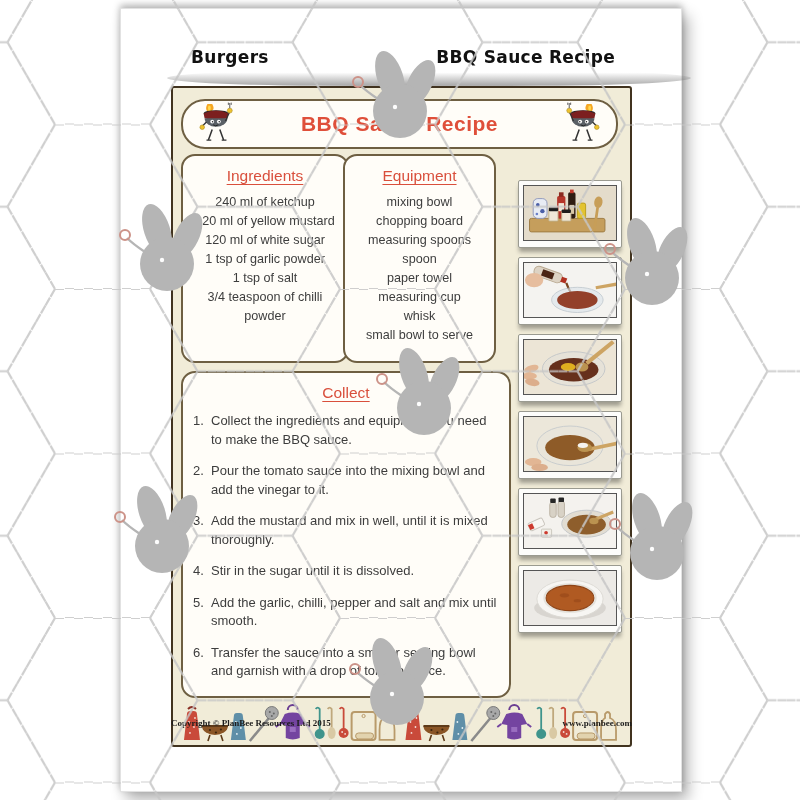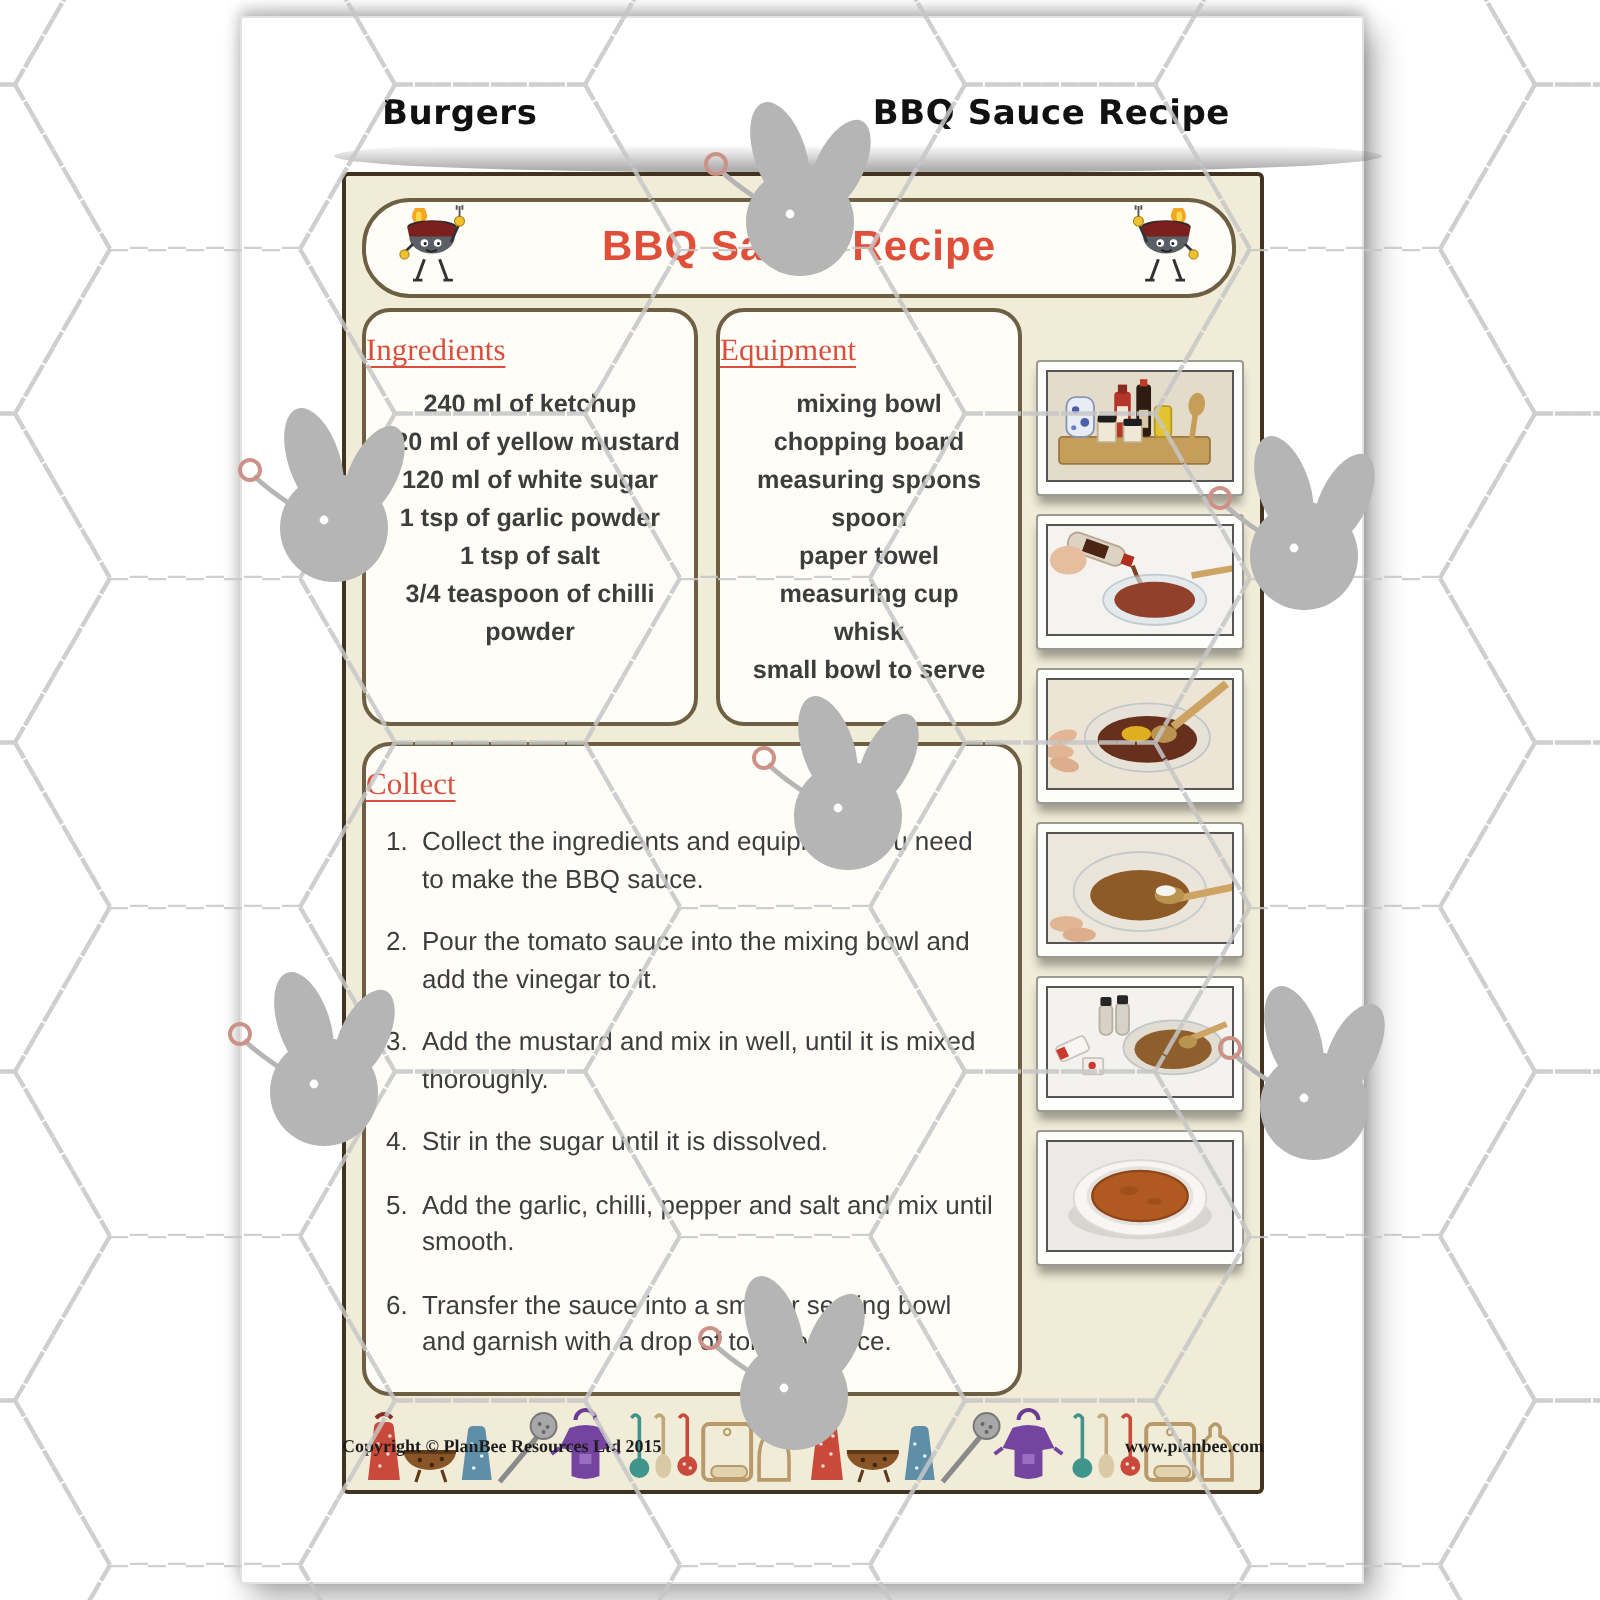--- a/index.html
+++ b/index.html
@@ -18,26 +18,26 @@
         background:linear-gradient(to bottom,rgba(120,120,120,0) 15%,rgba(110,110,110,.55) 90%);}
   
   .page{position:absolute;left:50px;top:77px;width:461px;height:661px;background:#f1ecd8;
         border:2px solid #41331f;border-radius:3px;box-sizing:border-box;}
   .banner{position:absolute;left:8px;top:11px;width:437px;height:50px;background:#fffdf8;
         border:2px solid #6e5f42;border-radius:24px;box-sizing:border-box;
         display:flex;align-items:center;justify-content:space-between;padding:0 14px;}
   .banner-title{flex:1;text-align:center;font-size:21px;font-weight:bold;color:#df4f3a;letter-spacing:.5px;}
   .wbox{position:absolute;background:#fffdf8;border:2px solid #6e5f42;border-radius:14px;box-sizing:border-box;}
   .box-ingredients{left:8px;top:66px;width:168px;height:209px;}
-  .box-equipment{left:185px;top:66px;width:153px;height:209px;}
+  .box-equipment{left:170px;top:66px;width:153px;height:209px;}
   .box-method{left:8px;top:283px;width:330px;height:327px;}
-  .box-heading{margin:11px auto 8px;text-align:left;font-size:15.5px;color:#d94f3c;
-        text-decoration:underline;text-underline-offset:3px;font-family:Liberation Serif, serif;}
+  .box-heading{margin:11px auto 8px;text-align:center;font-size:15.5px;color:#d94f3c;
+        text-decoration:underline;text-underline-offset:3px;}
   .c-list{list-style:none;margin:6px 0 0;padding:0 4px;text-align:center;font-size:12.6px;
-        line-height:19px;color:#3d3d3d;font-weight:bold;}
+        line-height:19px;color:#3d3d3d;}
   .steps{list-style:none;margin:10px 0 0;padding:0 12px 0 10px;font-size:13px;line-height:18.5px;color:#3d3d3d;}
   .steps li{display:flex;margin-bottom:13px;}
   .step-num{width:18px;flex:0 0 18px;}
   .step-text{flex:1;}
   
   .photos{position:absolute;left:341px;top:92px;width:112px;display:flex;flex-direction:column;gap:9px;}
   .photo-frame{width:104px;height:68px;margin:0 auto;background:#fdfdfb;border:1px solid #9a9a90;
         padding:4px 4px 6px;box-sizing:border-box;border-radius:2px;
         box-shadow:0 5px 4px -1px rgba(60,60,55,.45);}
   .photo-frame svg{display:block;width:94px;height:56px;border:1px solid #555;box-sizing:border-box;}

